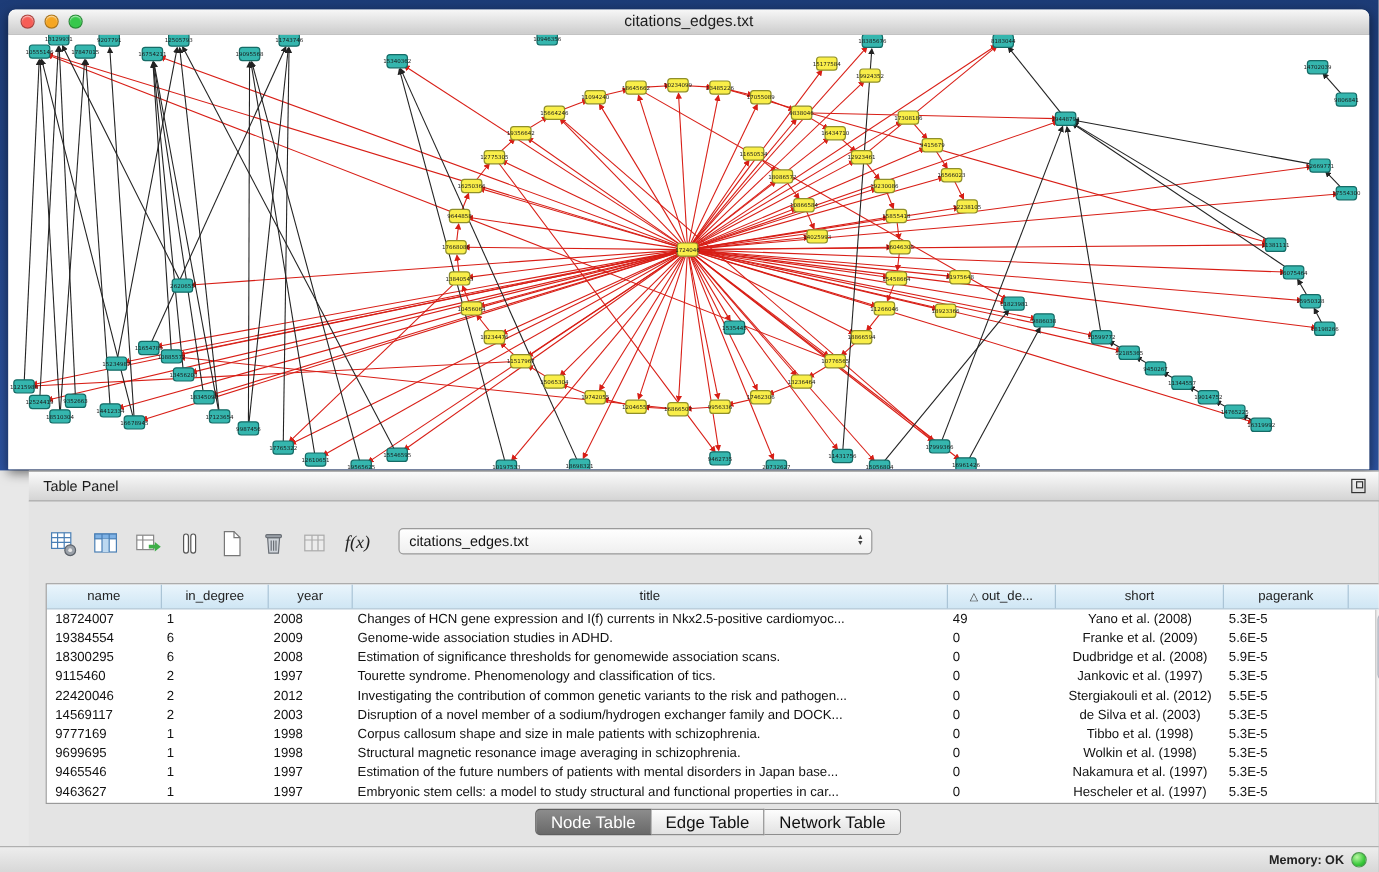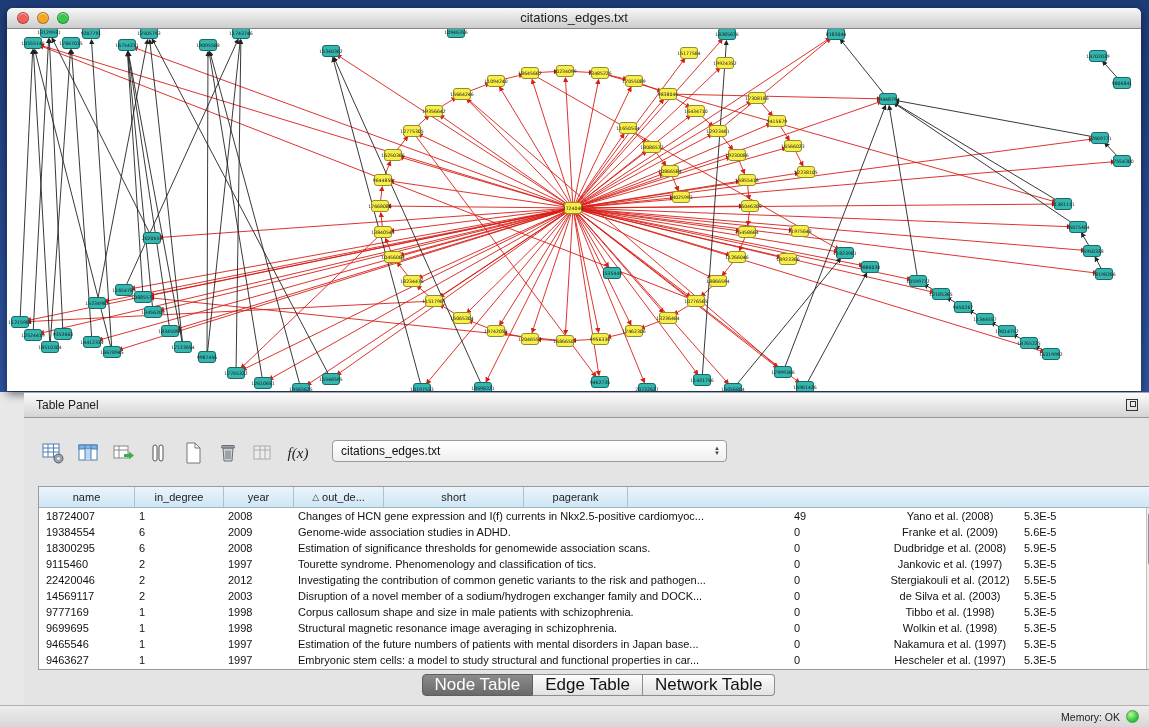--- a/index.html
+++ b/index.html
@@ -64,30 +64,30 @@
   .c0{width:96px;} .c1{width:89px;} .c2{width:70px;} .c3{width:496px;}
   .c4{width:90px;} .c5{width:140px;} .c6{width:104px;}
   .td.c0{padding-left:7px;}
   .td.c5{text-align:center;}
   .vscroll{position:absolute;right:0;top:21px;bottom:0;width:15px;
            background:linear-gradient(to right,#ededed,#f8f8f8);border-left:1px solid #c2c2c2;}
   .vthumb{position:absolute;left:1px;top:2px;width:11px;height:56px;border-radius:6px;
           background:linear-gradient(to right,#cdd3dd,#99a2b4);border:1px solid #8a93a5;}
 
   .tabs{position:absolute;left:0;top:256px;width:100%;display:flex;justify-content:center;}
-  .tab{height:20px;line-height:20px;padding:0 12px;font-size:17px;color:#111;
+  .tab{height:20px;line-height:20px;padding:0 12px;font-size:14px;color:#111;
        border:1px solid #8d8d8d;border-left:none;background:linear-gradient(#fdfdfd,#e2e2e2);}
   .tab:first-child{border-left:1px solid #8d8d8d;border-radius:4px 0 0 4px;}
   .tab:last-child{border-radius:0 4px 4px 0;}
   .tab.selected{background:linear-gradient(#8c8c8c,#696969);color:#fff;border-color:#5f5f5f;}
 
   .statusbar{position:absolute;left:0;bottom:0;width:1149px;height:22px;box-sizing:border-box;
              background:linear-gradient(#ededed,#d7d7d7);border-top:1px solid #b0b0b0;
              display:flex;align-items:center;justify-content:flex-end;gap:6px;padding:0 10px;
-             font-size:10.5px;color:#222;}
+             font-size:10.5px;color:#222;font-weight:bold;}
   .mem-dot{width:11px;height:11px;border-radius:50%;
            background:radial-gradient(circle at 35% 30%,#b9f7a3,#39c93a 60%,#1f9a2e);
            border:1px solid #4f9b4f;}
 </style>
 </head>
 <body>
 
 <div class="app">
 
   <div class="desktop">
@@ -775,20 +775,23 @@
         <div class="thead">
             <div class="th c0">
               <span>name</span>
             </div>
             <div class="th c1">
               <span>in_degree</span>
             </div>
             <div class="th c2">
               <span>year</span>
             </div>
+            <div class="th c3">
+              <span>title</span>
+            </div>
             <div class="th c4">
               <span class="sort">△</span>
               <span>out_de...</span>
             </div>
             <div class="th c5">
               <span>short</span>
             </div>
             <div class="th c6">
               <span>pagerank</span>
             </div>

